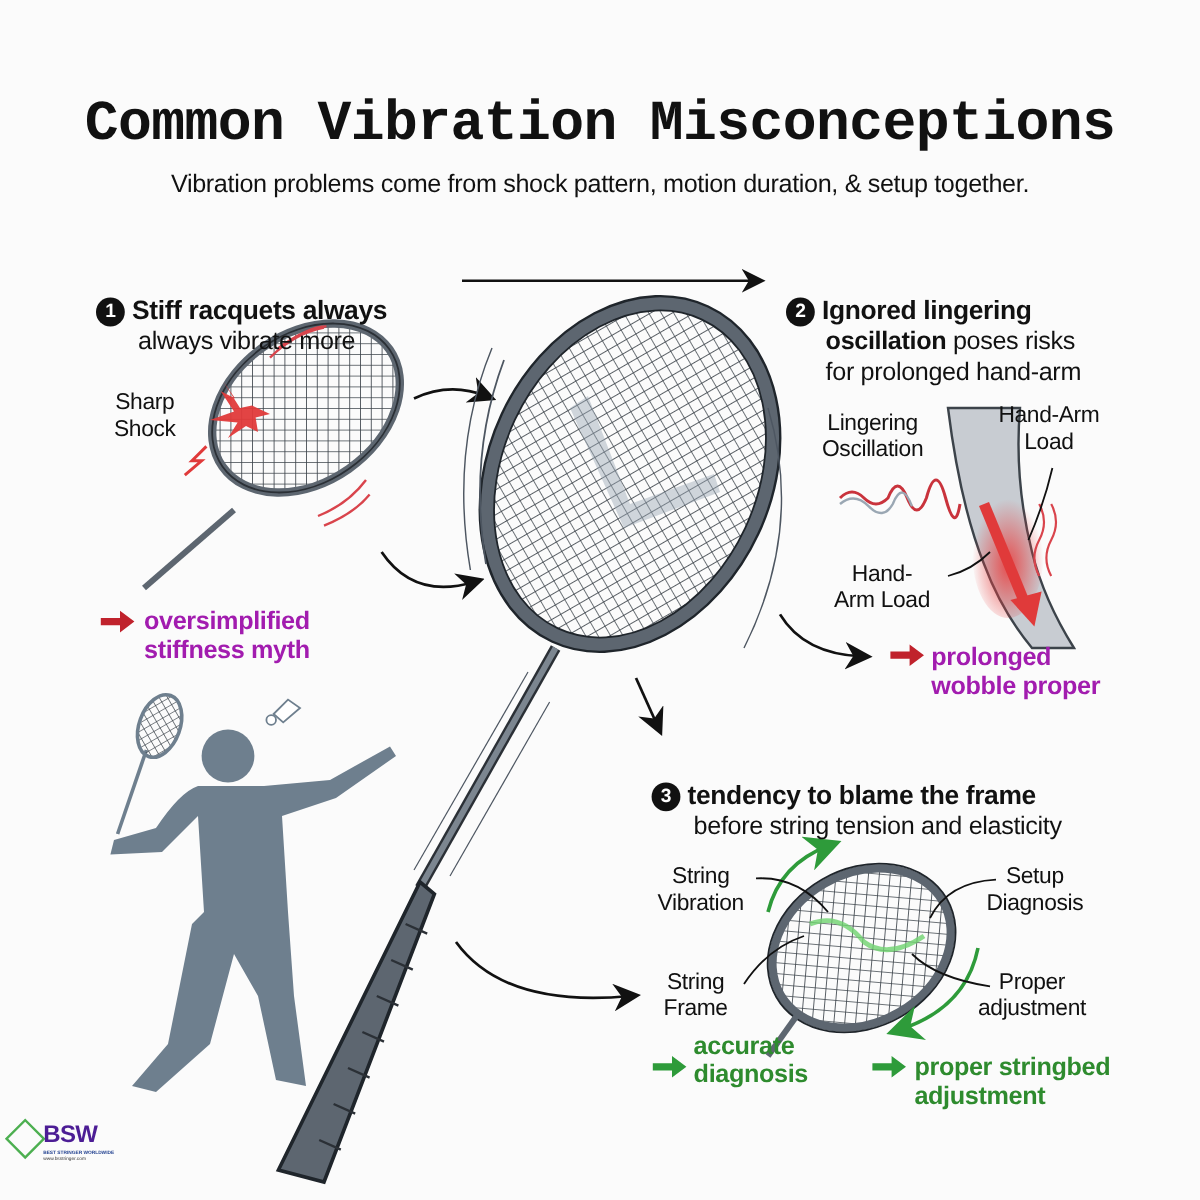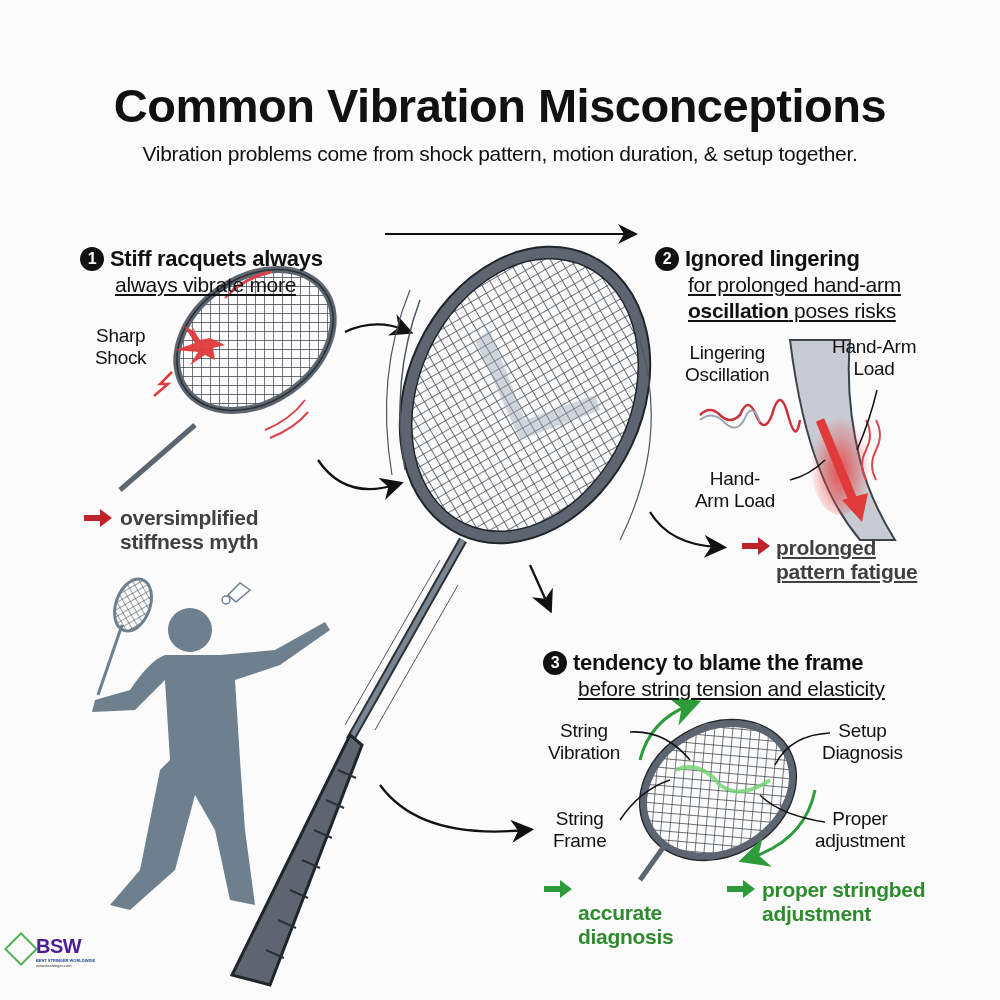--- a/index.html
+++ b/index.html
@@ -6,36 +6,36 @@
   body {
     width: 1000px; height: 1000px; position: relative; overflow: hidden;
     background: #fbfbfb;
     font-family: "Liberation Sans", sans-serif;
     color: #111;
   }
   .abs { position: absolute; }
   .title {
     left: 0; width: 1000px; top: 78px; text-align: center;
     font-size: 47px; font-weight: 700; letter-spacing: -0.5px;
-    font-family: Liberation Sans, sans-serif;
+    font-family: Liberation Mono, monospace;
   }
   .subtitle {
     left: 0; width: 1000px; top: 142px; text-align: center;
     font-size: 21px; font-weight: 400; letter-spacing: -0.3px;
   }
   .num {
     display: inline-block; width: 24px; height: 24px; border-radius: 50%;
     background: #111; color: #fff; font-size: 16px; font-weight: 700;
     text-align: center; line-height: 24px; vertical-align: 2px; margin-right: 6px;
   }
   .heading { font-size: 22px; font-weight: 700; letter-spacing: -0.3px; margin-top: 20px; }
-  .body-text { font-size: 21px; font-weight: 400; letter-spacing: -0.3px; line-height: 26px; text-decoration: underline; }
+  .body-text { font-size: 21px; font-weight: 400; letter-spacing: -0.3px; line-height: 26px; }
   .label { font-size: 19px; line-height: 22px; text-align: center; letter-spacing: -0.3px; }
   .outcome { font-size: 21px; font-weight: 700; line-height: 24px; letter-spacing: -0.3px; }
-  .red { color: #404040; }
+  .red { color: #a21caf; }
   .green { color: #2e8b2e; }
   svg { position: absolute; left: 0; top: 0; }
 </style>
 </head>
 <body>
 
 <svg width="1000" height="1000" viewBox="0 0 1000 1000">
   <defs>
     <pattern id="net" width="9" height="9" patternUnits="userSpaceOnUse" patternTransform="rotate(35)">
       <path d="M0 0 H9 M0 0 V9" stroke="#3c434a" stroke-width="1.4" fill="none"></path>
@@ -166,40 +166,40 @@
 </div>
 <div class="abs outcome red" style="left:120px; top:506px;">
   <div>oversimplified</div>
   <div>stiffness myth</div>
 </div>
 
 <div class="abs" style="left:655px; top:226px;">
   <div class="heading">
     <span class="num">2</span><span>Ignored lingering</span>
   </div>
-  <div class="body-text" style="padding-left:33px;">for prolonged hand-arm</div>
   <div class="body-text" style="padding-left:33px;">
     <span class="heading" style="font-size:21px;">oscillation</span><span> poses risks</span>
   </div>
+  <div class="body-text" style="padding-left:33px;">for prolonged hand-arm</div>
 </div>
 <div class="abs label" style="left:685px; top:342px;">
   <div>Lingering</div>
   <div>Oscillation</div>
 </div>
 <div class="abs label" style="left:832px; top:336px;">
   <div>Hand-Arm</div>
   <div>Load</div>
 </div>
 <div class="abs label" style="left:695px; top:468px;">
   <div>Hand-</div>
   <div>Arm Load</div>
 </div>
-<div class="abs outcome red" style="left:776px; top:536px;text-decoration:underline;">
+<div class="abs outcome red" style="left:776px; top:536px;">
   <div>prolonged</div>
-  <div>pattern fatigue</div>
+  <div>wobble proper</div>
 </div>
 
 <div class="abs" style="left:543px; top:630px;">
   <div class="heading">
     <span class="num">3</span><span>tendency to blame the frame</span>
   </div>
   <div class="body-text" style="padding-left:35px;">before string tension and elasticity</div>
 </div>
 <div class="abs label" style="left:548px; top:720px;">
   <div>String</div>
@@ -210,21 +210,21 @@
   <div>Diagnosis</div>
 </div>
 <div class="abs label" style="left:553px; top:808px;">
   <div>String</div>
   <div>Frame</div>
 </div>
 <div class="abs label" style="left:815px; top:808px;">
   <div>Proper</div>
   <div>adjustment</div>
 </div>
-<div class="abs outcome green" style="left:578px; top:901px;">
+<div class="abs outcome green" style="left:578px; top:860px;">
   <div>accurate</div>
   <div>diagnosis</div>
 </div>
 <div class="abs outcome green" style="left:762px; top:878px;">
   <div>proper stringbed</div>
   <div>adjustment</div>
 </div>
 
 <div class="abs" style="left:36px; top:935px;">
   <div style="font-size:20px; font-weight:700; color:#4c1d95; letter-spacing:-0.5px;">BSW</div>

